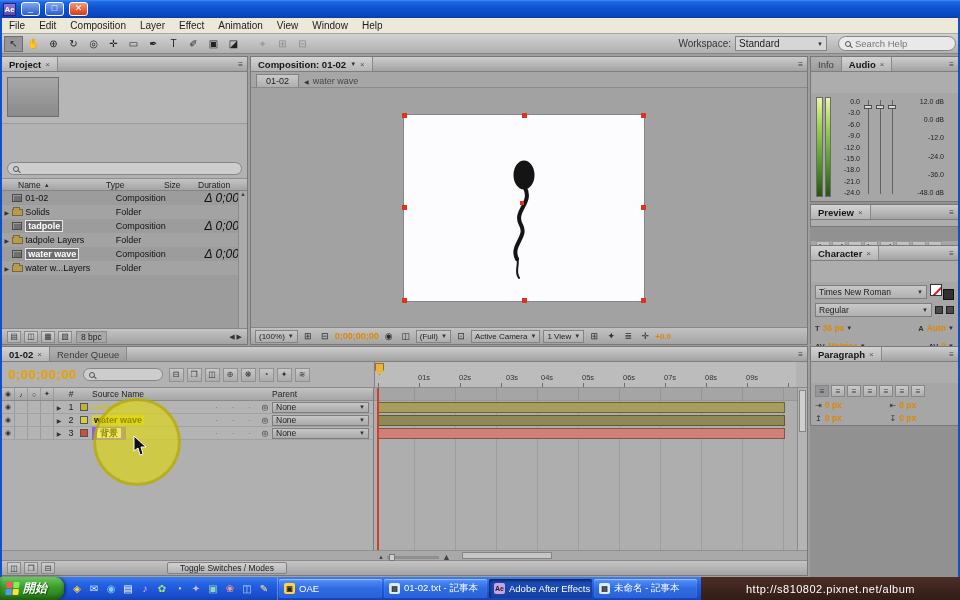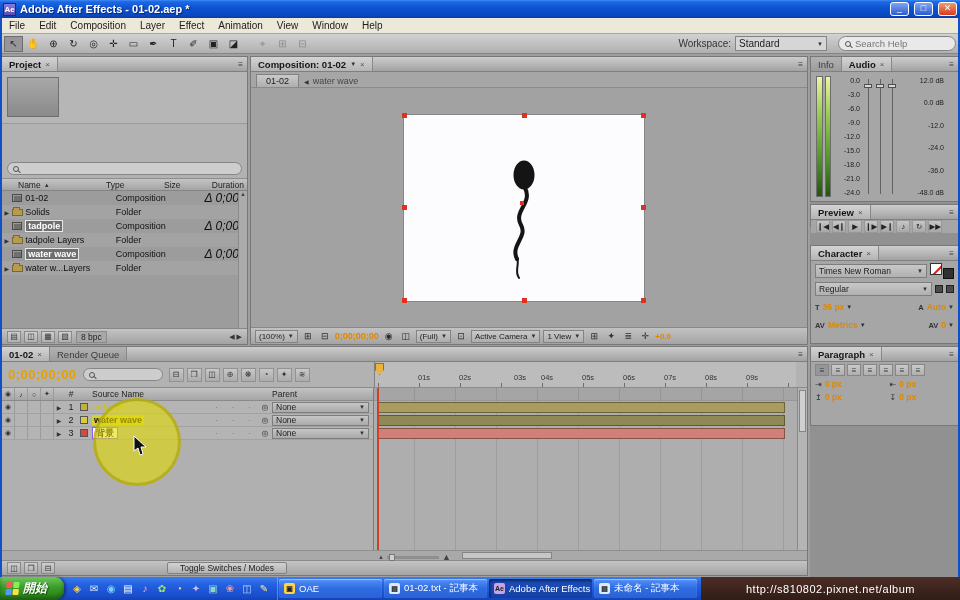--- a/index.html
+++ b/index.html
@@ -57,21 +57,21 @@
   .thumb { width:52px; height:40px; background:linear-gradient(#a8a8a8,#8a8a8a); border:1px solid #6f6f6f; }
   .proj-gap { height:36px; background:#b2b2b2; }
   .proj-search { height:18px; padding:2px 5px; background:#b2b2b2; }
   .search-field { height:13px; background:#cdcdcd; border:1px solid #868686; border-radius:7px;
     display:flex; align-items:center; gap:3px; padding:0 5px; }
   .search-field input { border:none; background:transparent; outline:none; width:100%; font-size:9px;
     font-family:"Liberation Sans",sans-serif; }
   .proj-cols { height:13px; display:flex; align-items:center; background:linear-gradient(#c4c4c4,#a4a4a4);
     border-top:1px solid #8e8e8e; border-bottom:1px solid #848484; font-size:8.5px; color:#222; }
   .pc-name { width:104px; padding-left:16px; display:flex; gap:3px; align-items:center; }
-  .pc-type { width:58px; } .pc-size { width:34px; } .pc-dur { width:46px;text-align:right; }
+  .pc-type { width:58px; } .pc-size { width:34px; } .pc-dur { width:46px; }
   .sort { font-size:6px; color:#333; }
   .proj-rows { flex:1; background:#9c9c9c; position:relative; overflow:hidden; }
   .prow { height:14px; display:flex; align-items:center; font-size:9px; color:#101010; }
   .prow:nth-child(even) { background:#a3a3a3; }
   .p-exp { width:10px; text-align:center; font-size:6px; color:#333; }
   .p-ico { width:14px; display:flex; align-items:center; }
   .ic-composition { width:10px; height:8px; background:#6f6f6f; border:1px solid #4a4a4a; box-shadow:inset 1px 1px 0 #9a9a9a; }
   .ic-folder { width:11px; height:7px; background:#b89a50; border:1px solid #7a6630; position:relative; }
   .ic-folder::before { content:""; position:absolute; left:0; top:-3px; width:5px; height:2px; background:#b89a50; border:1px solid #7a6630; border-bottom:none; }
   .p-name { width:80px; white-space:nowrap; overflow:hidden; }
@@ -102,21 +102,21 @@
     display:flex; align-items:center; gap:3px; padding:0 4px; font-size:8px; }
   .mini-select { height:13px; border:1px solid #838383; background:linear-gradient(#c8c8c8,#aeaeae);
     display:flex; align-items:center; gap:3px; padding:0 3px; white-space:nowrap; }
   .mini-icon { width:14px; height:13px; border:1px solid transparent; display:flex; align-items:center;
     justify-content:center; font-size:9px; color:#2e2e2e; }
   .hot { color:#e08700; font-weight:bold; }
   .tc { font-size:9px; }
 
   
   #right-col { position:absolute; left:810px; top:56px; width:149px; height:521px; background:#919191; }
-  .rpanel { position:absolute; left:0; width:149px; background:#adadad; border:1px solid #787878; display:flex; flex-direction:column; }
+  .rpanel { position:absolute; left:0; width:149px; background:#adadad; border:1px solid #787878; display:flex; flex-direction:column;gap:21px; }
   #audio-panel { top:0; height:146px; }
   .audio-body { flex:1; display:flex; gap:3px; padding:4px 2px 4px 5px; background:#a6a6a6; }
   .meters { width:15px; display:flex; gap:2px; }
   .meter { flex:1; border:1px solid #6d6d6d; background:linear-gradient(#eef5a6,#9ccf50 30%,#4d8f28 72%,#27540f); }
   .db-col { display:flex; flex-direction:column; justify-content:space-between; font-size:7px; color:#1d1d1d; padding:1px 0; }
   .db-left { width:26px; text-align:right; }
   .db-right { width:42px; text-align:right; }
   .faders { width:36px; position:relative; }
   .fader-line { position:absolute; top:3px; bottom:3px; width:1px; background:#636363; }
   .fader-knob { position:absolute; width:8px; height:4px; background:#d6d6d6; border:1px solid #4f4f4f; }
@@ -173,21 +173,21 @@
   .c-swatch { width:12px; display:flex; align-items:center; justify-content:center; }
   .c-name { width:118px; padding-left:2px; white-space:nowrap; overflow:hidden; }
   .c-sw { width:50px; display:flex; justify-content:space-around; color:#777; font-size:7px; }
   .c-whip { width:14px; text-align:center; font-size:8px; color:#333; }
   .c-parent { flex:1; padding-right:4px; }
   .lrow { height:13px; display:flex; align-items:center; font-size:9px; border-bottom:1px solid #a2a2a2; background:#b4b4b4; }
   .swatch { width:8px; height:8px; border:1px solid #555; }
   .lname { font-weight:bold; font-size:9px; }
   .lname.plain { color:#c8bf36; }
   .lname.highlight { background:#d6cf3a; color:#101010; padding:0 2px; }
-  .lname.edit { background:#fff; color:#101010; border:1px solid #8b5cf6; padding:0 3px; }
+  .lname.edit { background:#fff; color:#101010; border:5px solid #8b5cf6; padding:0 3px; }
   .parent-sel { height:11px; border:1px solid #7d7d7d; background:linear-gradient(#c6c6c6,#aaaaaa);
     display:flex; align-items:center; justify-content:space-between; padding:0 3px; font-size:8.5px; }
   .tracks { position:absolute; left:372px; right:10px; top:0; bottom:0; background:#aeaeae;
     background-image:repeating-linear-gradient(to right,transparent 0 40px,#9d9d9d 40px 41px); }
   .track-head { position:absolute; left:0; right:0; top:0; height:13px; background:rgba(0,0,0,0.05); border-bottom:1px solid #979797; }
   .bar { position:absolute; left:3px; width:408px; height:11px; border:1px solid rgba(40,30,10,0.45); }
   .cti-line { position:absolute; left:375px; top:0; bottom:0; width:2px; background:#d04028; }
   .vscroll { position:absolute; right:0; top:0; bottom:0; width:10px; background:#b5b5b5; border-left:1px solid #8a8a8a; }
   .vthumb { position:absolute; left:1px; right:1px; top:2px; height:42px; background:#cfcfcf; border:1px solid #858585; }
   .tl-hscroll { height:10px; flex:none; background:#a9a9a9; border-top:1px solid #8e8e8e; position:relative; }
@@ -229,21 +229,20 @@
   .watermark { flex:1; margin-left:3px; background:linear-gradient(#4c2e26,#311c16); color:#fff;
     display:flex; align-items:center; justify-content:center; font-size:11px; letter-spacing:0.5px; }
 
   .win-edge { position:absolute; top:18px; width:2px; height:559px; background:#1050c8; z-index:5; }
 </style>
 </head>
 <body>
 
 <div class="titlebar">
   <span class="app-icon">Ae</span>
-  <span class="title">Adobe After Effects - 01-02.aep *</span>
   <span class="win-btn minmax">_</span>
   <span class="win-btn minmax">□</span>
   <span class="win-btn close">✕</span>
 </div>
 
 <div class="menubar">
     <span class="menu-item">File</span>
     <span class="menu-item">Edit</span>
     <span class="menu-item">Composition</span>
     <span class="menu-item">Layer</span>
@@ -655,21 +654,21 @@
         <span class="tl-icon">⊕</span>
         <span class="tl-icon">❋</span>
         <span class="tl-icon">◔</span>
         <span class="tl-icon">✦</span>
         <span class="tl-icon">≋</span>
       </span>
     <div class="ruler" id="ruler">
       <span class="cti-head"></span>
     <span class="rlabel" style="left:41px">01s</span>
         <span class="rlabel" style="left:82px">02s</span>
-        <span class="rlabel" style="left:137px">03s</span>
+        <span class="rlabel" style="left:129px">03s</span>
         <span class="rlabel" style="left:164px">04s</span>
         <span class="rlabel" style="left:205px">05s</span>
         <span class="rlabel" style="left:246px">06s</span>
         <span class="rlabel" style="left:287px">07s</span>
         <span class="rlabel" style="left:328px">08s</span>
         <span class="rlabel" style="left:369px">09s</span>
       </div>
   </div>
 
   <div class="tl-body">

